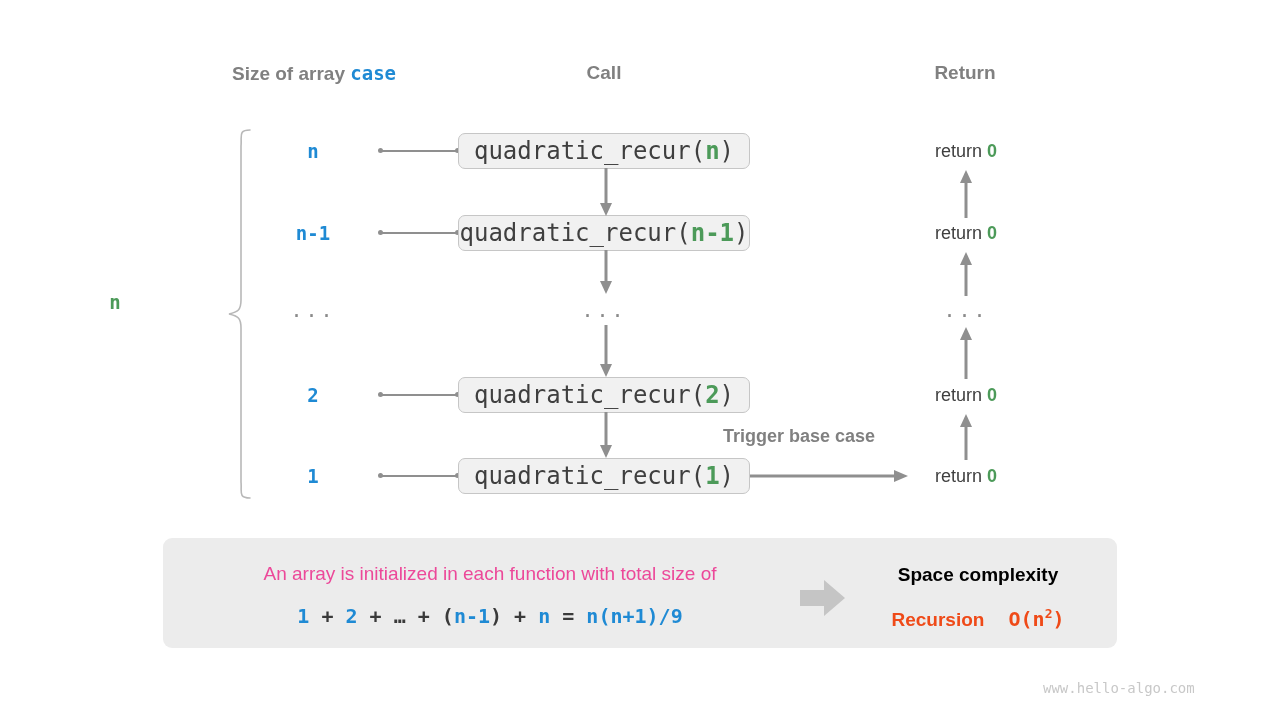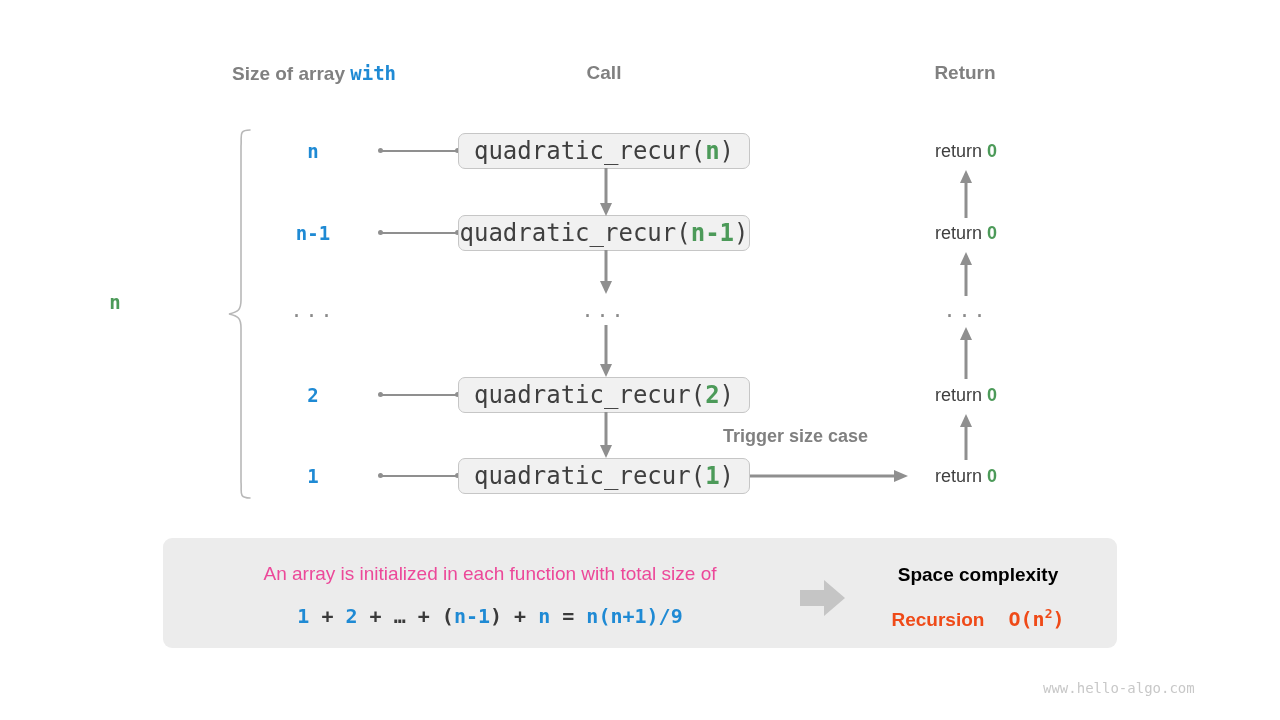--- a/index.html
+++ b/index.html
@@ -167,21 +167,21 @@
     font-family: "DejaVu Sans Mono", monospace;
     font-size: 14px;
     color: #c8c8c8;
     white-space: nowrap;
   }
 </style>
 </head>
 <body>
 
 <div class="abs col-head" style="left:214px; top:62px; width:200px;">
-  <span>Size of array </span><span class="mono-blue">with</span>
+  <span>Size of array </span><span class="mono-blue">case</span>
 </div>
 <div class="abs col-head" style="left:504px; top:62px; width:200px;">Call</div>
 <div class="abs col-head" style="left:865px; top:62px; width:200px;">Return</div>
 
 <div class="abs" style="left:10px; top:283px; width:210px;">
   <div class="depth-value" style="margin-top:8px;">n</div>
 </div>
 
 <svg class="abs" style="left:226px; top:128px;" width="28" height="372" viewBox="0 0 28 372">
   <path d="M 24 2
@@ -276,21 +276,21 @@
 </svg>
 <svg class="abs" style="left:956px; top:325px;" width="20" height="54" viewBox="0 0 20 54">
   <line x1="10" y1="54" x2="10" y2="12" stroke="#8f8f8f" stroke-width="3"></line>
   <polygon points="10,2 4,15 16,15" fill="#8f8f8f"></polygon>
 </svg>
 <svg class="abs" style="left:956px; top:412px;" width="20" height="48" viewBox="0 0 20 48">
   <line x1="10" y1="48" x2="10" y2="12" stroke="#8f8f8f" stroke-width="3"></line>
   <polygon points="10,2 4,15 16,15" fill="#8f8f8f"></polygon>
 </svg>
 
-<div class="abs note" style="left:723px; top:426px;">Trigger size case</div>
+<div class="abs note" style="left:723px; top:426px;">Trigger base case</div>
 <svg class="abs" style="left:750px; top:466px;" width="160" height="20" viewBox="0 0 160 20">
   <line x1="0" y1="10" x2="146" y2="10" stroke="#8f8f8f" stroke-width="3"></line>
   <polygon points="158,10 144,4 144,16" fill="#8f8f8f"></polygon>
 </svg>
 
 <div class="abs panel" style="left:163px; top:538px; width:954px; height:110px;"></div>
 
 <div class="abs panel-line1" style="left:190px; top:563px; width:600px;">An array is initialized in each function with total size of</div>
 
 <div class="abs formula" style="left:190px; top:604px; width:600px;">

